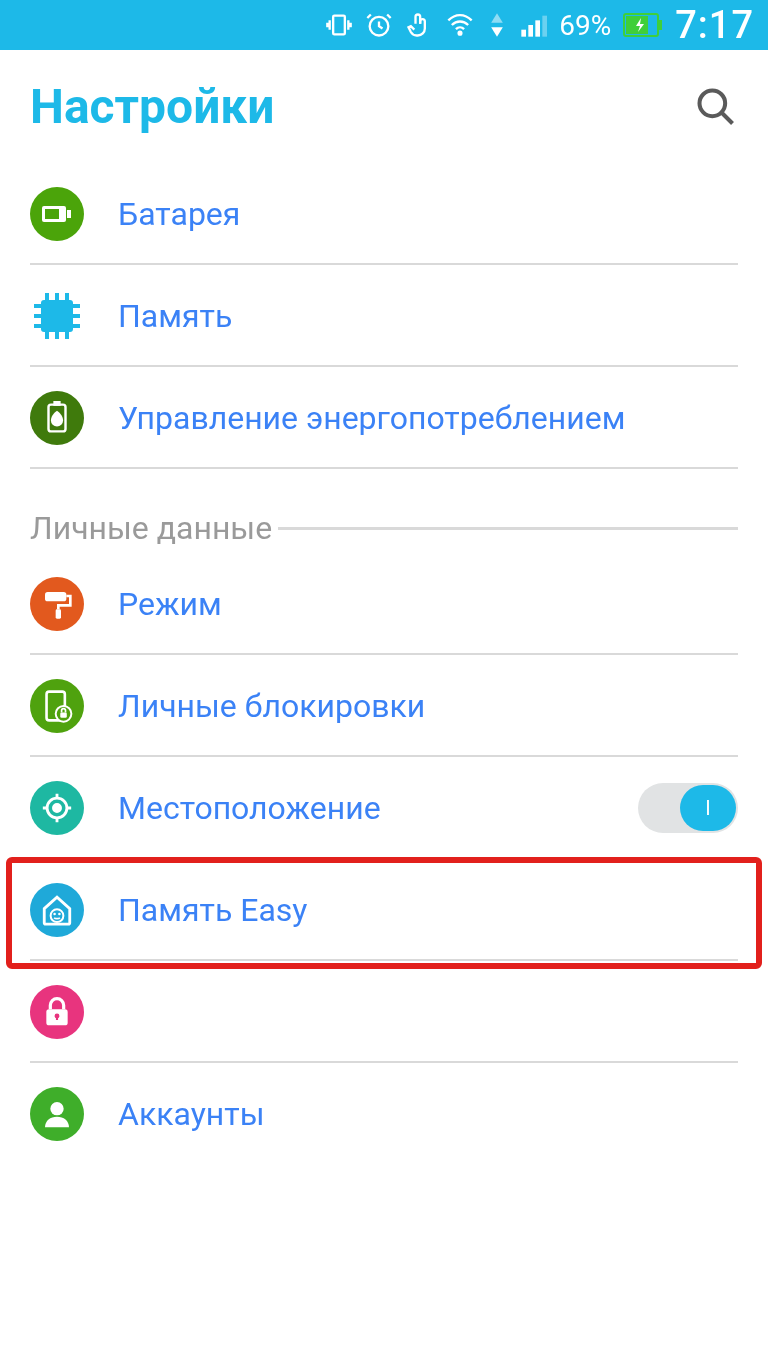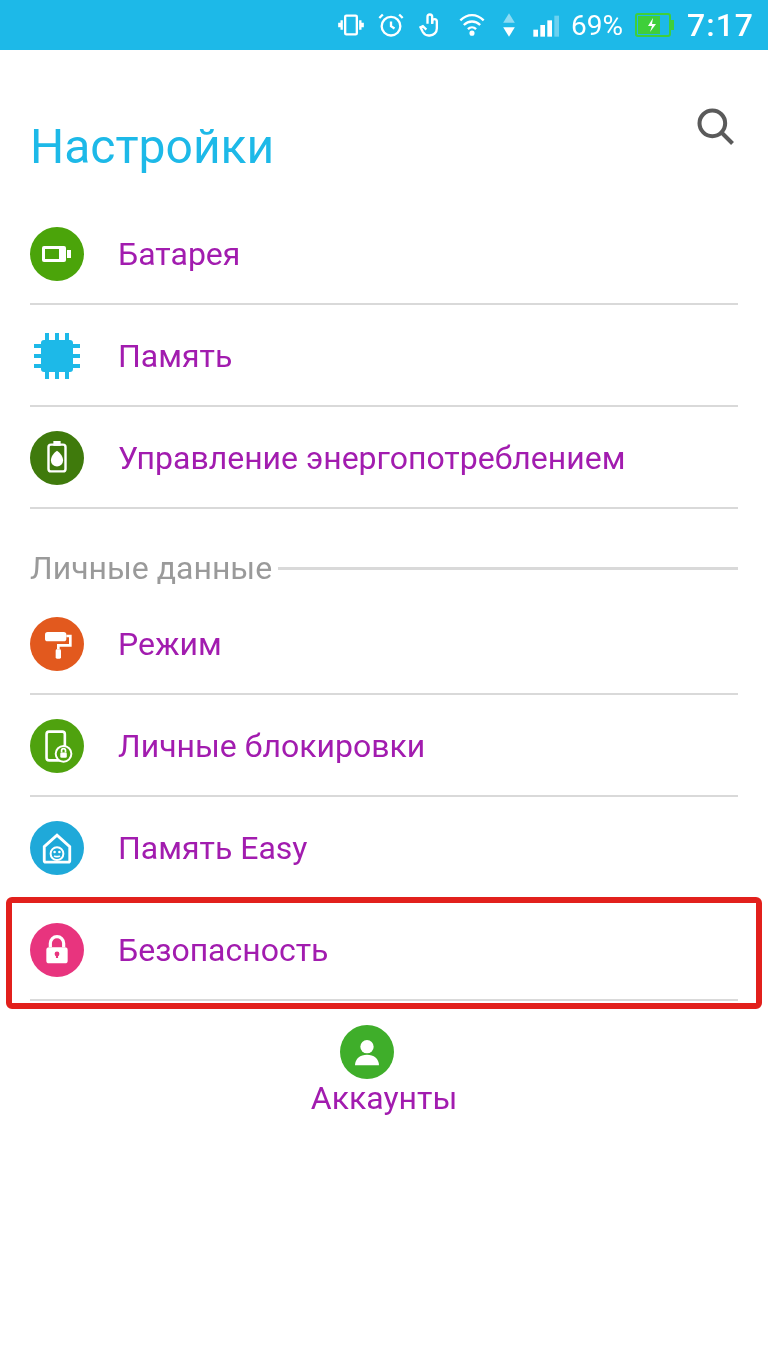--- a/index.html
+++ b/index.html
@@ -10,35 +10,34 @@
     background: #1db9e8;
     display: flex;
     align-items: center;
     justify-content: flex-end;
     padding: 0 14px;
     color: #fff;
     font-size: 28px;
     gap: 12px;
   }
   .status-bar .spacer { flex: 1; }
-  .status-bar .time { font-weight: 500; font-size: 32px; letter-spacing: 1px; }
+  .status-bar .time { font-weight: 500; font-size: 38px; letter-spacing: 1px; }
   .status-bar .pct { font-size: 28px; }
   .status-bar svg { display: block; }
   
   .app-header {
     display: flex;
     align-items: center;
     padding: 28px 30px 18px 30px;
   }
   .app-title {
     color: #1db9e8;
     font-size: 48px;
-    font-weight: 400;
+    font-weight: 700;
     flex: 1;
-    margin-top: 40px;
   }
   .search-icon svg { display:block; }
   
   .settings-list { padding: 10px 0 0 0; }
   .item {
     display: flex;
     align-items: center;
     padding: 24px 30px;
     position: relative;
   }
@@ -53,21 +52,21 @@
   .item:last-child .sep { display: none; }
   .item-icon {
     width: 54px; height: 54px;
     border-radius: 50%;
     display: flex; align-items: center; justify-content: center;
     flex: 0 0 54px;
     margin-right: 34px;
   }
   .item-label {
     font-size: 32px;
-    color: #a21caf;
+    color: #3b82f6;
     flex: 1;
   }
   .section-header {
     display: flex;
     align-items: center;
     padding: 40px 30px 6px 30px;
     color: #9a9a9a;
     font-size: 32px;
     gap: 6px;
   }
@@ -247,20 +246,34 @@
         <rect x="4" y="2" width="14" height="22" rx="2" fill="none" stroke="#fff" stroke-width="2"></rect>
         <circle cx="17" cy="19" r="6" fill="#4fa20e" stroke="#fff" stroke-width="1.5"></circle>
         <rect x="14.5" y="18" width="5" height="4" rx="1" fill="#fff"></rect>
         <path d="M15.5 18v-1.5a1.5 1.5 0 013 0V18" stroke="#fff" stroke-width="1.3" fill="none"></path>
       </svg>
     </div>
     <div class="item-label">Личные блокировки</div>
     <div class="sep"></div>
   </div>
 
+  <div class="item" id="loc-item">
+    <div class="item-icon ic-teal">
+      <svg width="34" height="34" viewBox="0 0 24 24" fill="none" stroke="#fff" stroke-width="2">
+        <circle cx="12" cy="12" r="7"></circle>
+        <circle cx="12" cy="12" r="2.5" fill="#fff"></circle>
+        <path d="M12 2v3M12 19v3M2 12h3M19 12h3"></path>
+      </svg>
+    </div>
+    <div class="item-label">Местоположение</div>
+    <div class="toggle">
+      <div class="knob">I</div>
+    </div>
+    <div class="sep"></div>
+  </div>
 
   <div class="item">
     <div class="item-icon ic-sky">
       <svg width="34" height="32" viewBox="0 0 24 22" fill="#fff">
         <path d="M3 10l9-8 9 8v10a1 1 0 01-1 1H4a1 1 0 01-1-1z" fill="none" stroke="#fff" stroke-width="2"></path>
         <circle cx="12" cy="15" r="4.5" fill="#1fa9d9" stroke="#fff" stroke-width="1.4"></circle>
         <circle cx="10.3" cy="13.8" r="0.9" fill="#fff"></circle>
         <circle cx="13.7" cy="13.8" r="0.9" fill="#fff"></circle>
         <path d="M10 16.5c.6.8 3.4.8 4 0" stroke="#fff" stroke-width="1.2" fill="none"></path>
       </svg>
@@ -271,25 +284,24 @@
 
   <div class="item">
     <div class="item-icon ic-pink">
       <svg width="28" height="32" viewBox="0 0 20 24" fill="#fff">
         <rect x="2" y="10" width="16" height="12" rx="2"></rect>
         <path d="M5 10V7a5 5 0 0110 0v3" fill="none" stroke="#fff" stroke-width="2.4"></path>
         <circle cx="10" cy="15" r="1.8" fill="#e8347e"></circle>
         <rect x="9.2" y="15" width="1.6" height="3" fill="#e8347e"></rect>
       </svg>
     </div>
-    <div class="item-label">Безопасность</div>
-    <div class="sep"></div>
-  </div>
-
-  <div class="item" style="padding-bottom:10px;flex-direction:column;">
+    <div class="sep"></div>
+  </div>
+
+  <div class="item" style="padding-bottom:10px;">
     <div class="item-icon ic-green2">
       <svg width="32" height="32" viewBox="0 0 24 24" fill="#fff">
         <circle cx="12" cy="8" r="5"></circle>
         <path d="M3 22c0-5 4-8 9-8s9 3 9 8z"></path>
       </svg>
     </div>
     <div class="item-label">Аккаунты</div>
   </div>
 
   <div class="highlight" id="hl" style="left: 6px; top: 704px; width: 756px; height: 112px;"></div>

